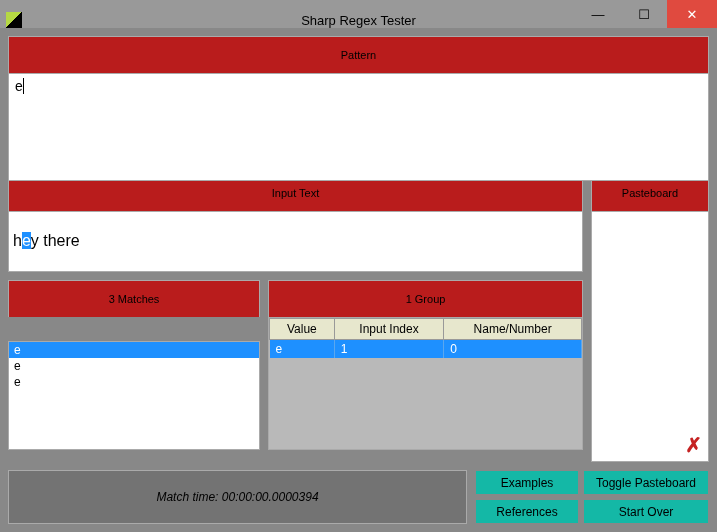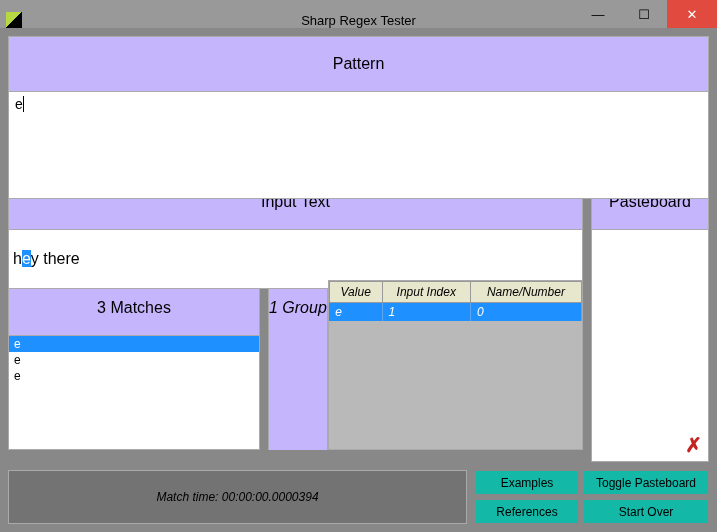--- a/index.html
+++ b/index.html
@@ -47,24 +47,24 @@
 }
 .winbtn.close { background: #e04a3f; color: #fff; width: 50px; }
 .content {
   padding: 8px;
   display: flex;
   flex-direction: column;
   gap: 8px;
   height: calc(100% - 28px);
 }
 .panel-header {
-  background: #c4b5fd;
+  background: #b91c1c;
   text-align: center;
-  font-size: 16px;
-  padding: 18px 0;
+  font-size: 11px;
+  padding: 12px 0;
   border: 1px solid #aaa;
   border-bottom: none;
 }
 .panel-body {
   background: #fff;
   border: 1px solid #aaa;
   position: relative;
 }
 .pattern-box { height: 130px; }
 .pattern-body {
@@ -87,32 +87,32 @@
   flex:1;
   padding: 20px 4px;
   font-size: 16px;
 }
 .hl { background: #1e90ff; color:#fff; }
 .row3 {
   display: flex;
   gap: 8px;
   height: 170px;
 }
-.matches-panel { width: 252px; display:flex; flex-direction:column; }
+.matches-panel { width: 252px; display:flex; flex-direction:column;gap:24px; }
 .matches-body {
   flex:1;
   background:#fff;
   overflow:auto;
 }
 .match-item {
   padding: 1px 5px;
   font-size:12px;
 }
 .match-item.sel { background:#1e90ff; color:#fff; }
-.groups-panel { flex:1; display:flex; flex-direction:row;font-style:italic; }
+.groups-panel { flex:1; display:flex; flex-direction:column; }
 .groups-body {
   flex:1;
   background:#b9b9b9;
 }
 table.groups {
   border-collapse: collapse;
   width: 100%;
   font-size: 12px;
 }
 table.groups th {

